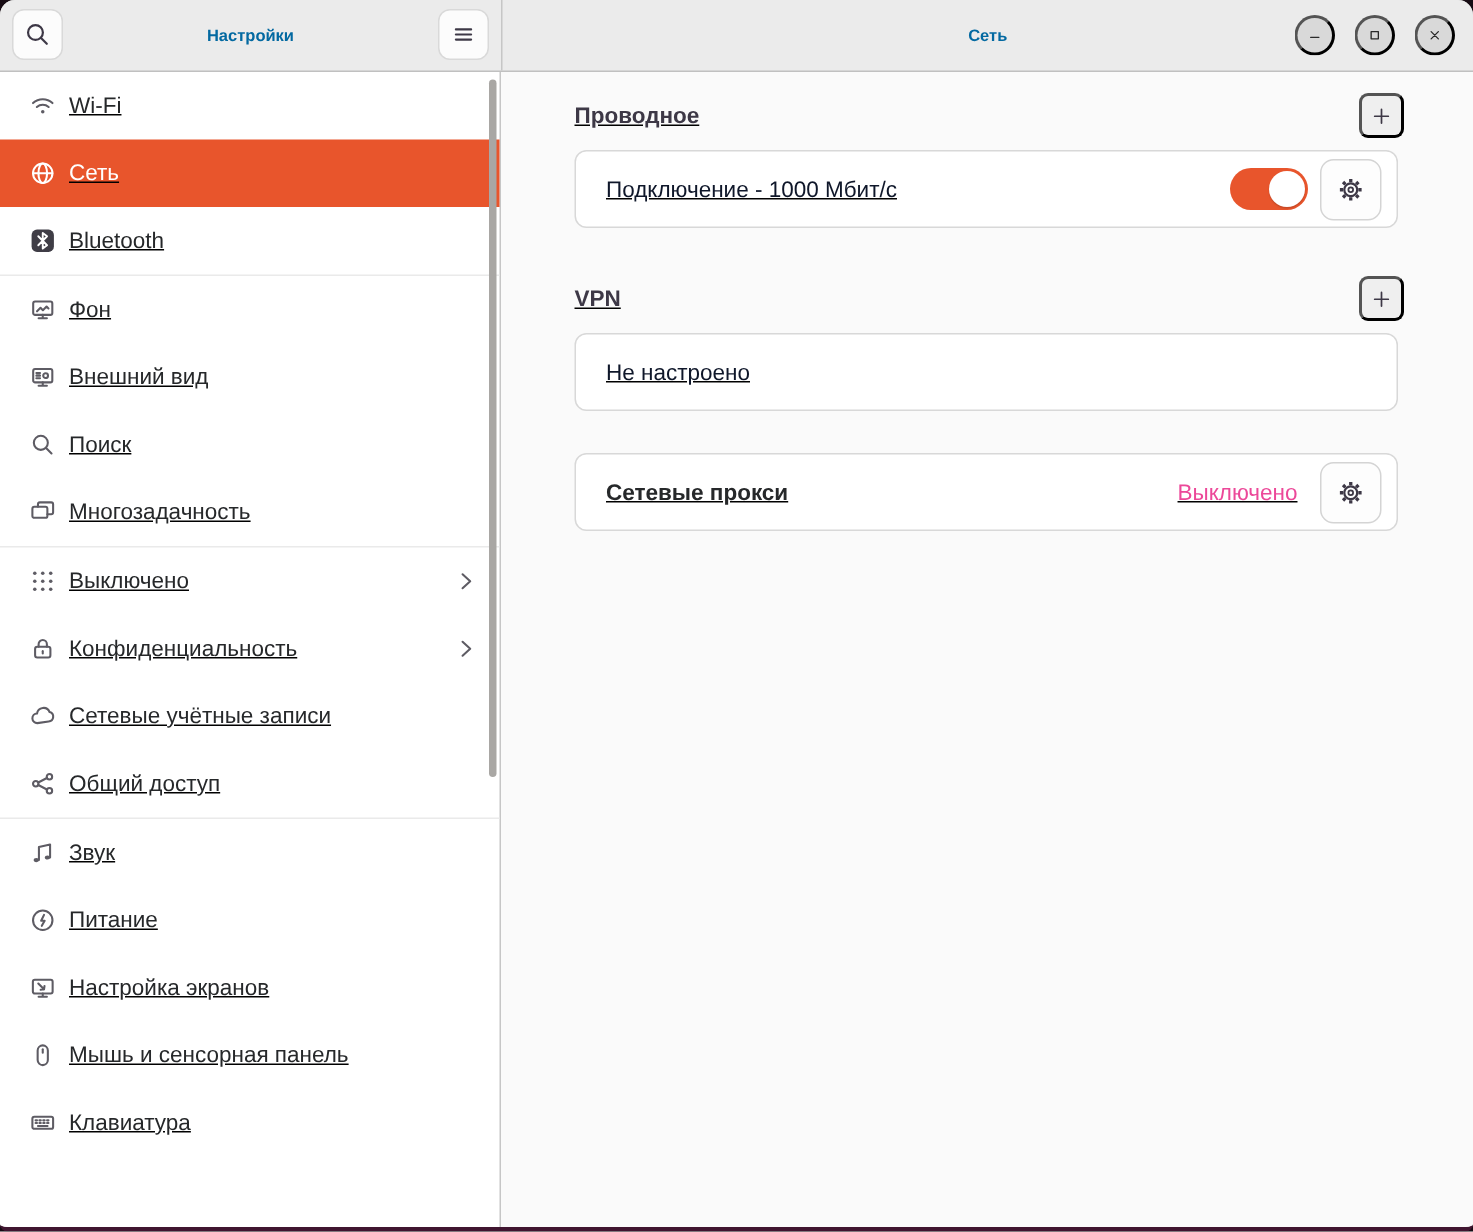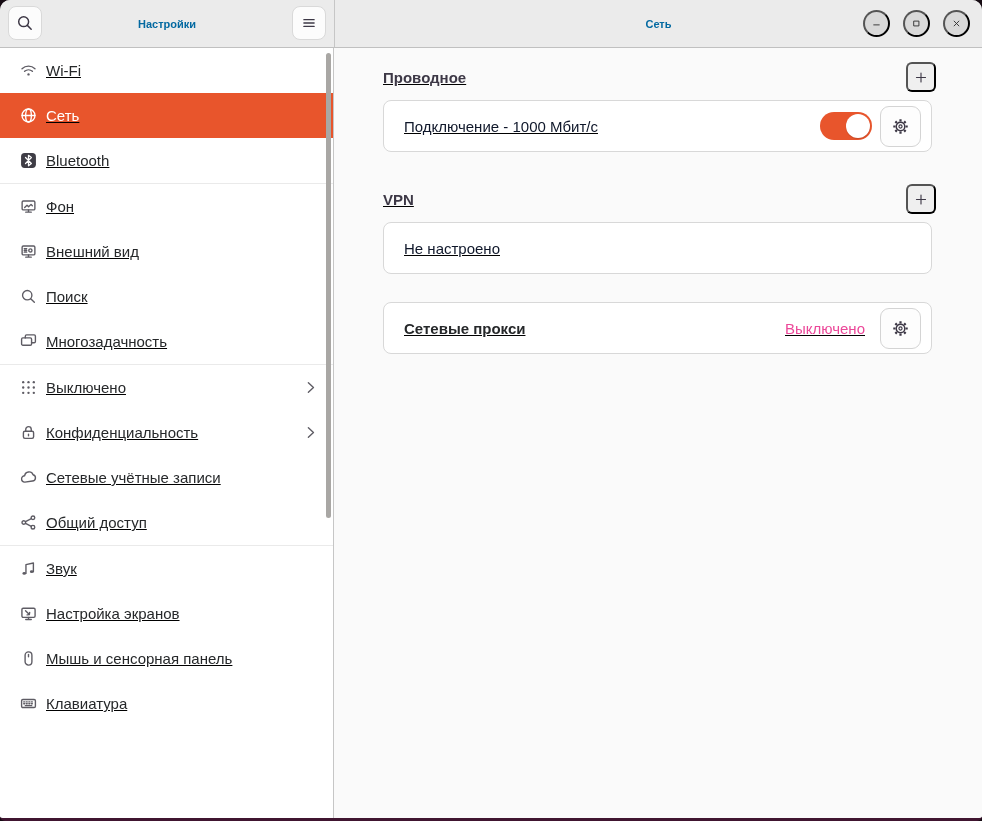--- a/index.html
+++ b/index.html
@@ -256,20 +256,29 @@
                 <path d="M5.6 12.6V4.4l7-1.6v8.2"></path>
                 <ellipse cx="4" cy="12.6" rx="1.7" ry="1.3" fill="currentColor" stroke="none"></ellipse>
                 <ellipse cx="11" cy="11" rx="1.7" ry="1.3" fill="currentColor" stroke="none"></ellipse>
               </svg>
             </span>
             <span class="side-label">Звук</span>
           </div>
           <div class="side-item">
             <span class="icon">
               <svg viewBox="0 0 16 16" fill="none" stroke="currentColor" stroke-width="1.3" stroke-linecap="round" stroke-linejoin="round">
+                <circle cx="8" cy="8" r="6.1"></circle>
+                <path d="M8.8 4.6L7 8.3h2.2L7.4 11.5"></path>
+              </svg>
+            </span>
+            <span class="side-label">Питание</span>
+          </div>
+          <div class="side-item">
+            <span class="icon">
+              <svg viewBox="0 0 16 16" fill="none" stroke="currentColor" stroke-width="1.3" stroke-linecap="round" stroke-linejoin="round">
                 <rect x="1.8" y="3" width="12.4" height="8.6" rx="1.2"></rect>
                 <path d="M8 11.6v2M5.4 13.6h5.2"></path>
                 <path d="M5.2 5.4l3.6 3.6M8.8 9l.3-2.1M8.8 9l-2.1.3"></path>
               </svg>
             </span>
             <span class="side-label">Настройка экранов</span>
           </div>
           <div class="side-item">
             <span class="icon">
               <svg viewBox="0 0 16 16" fill="none" stroke="currentColor" stroke-width="1.3" stroke-linecap="round" stroke-linejoin="round">

